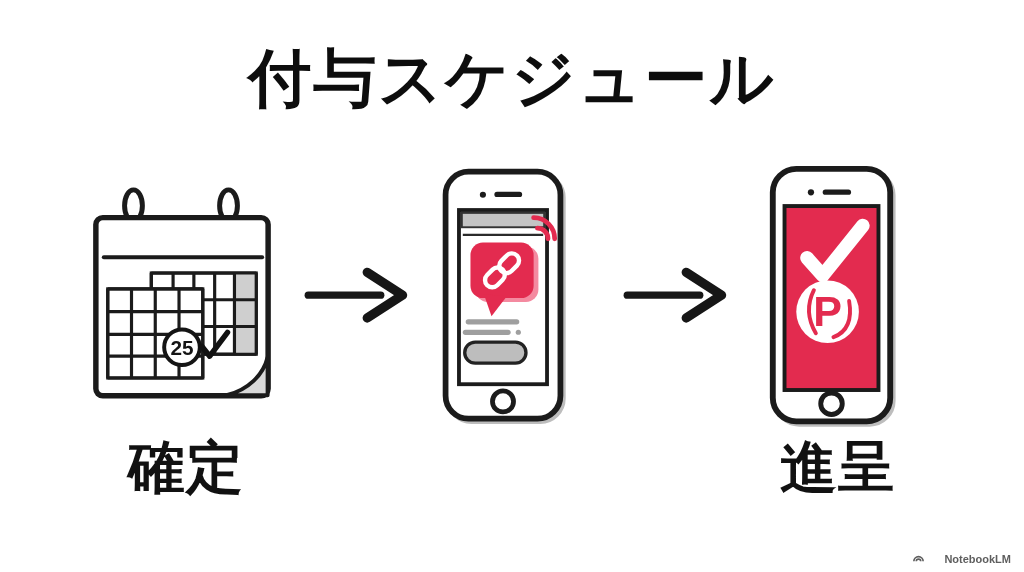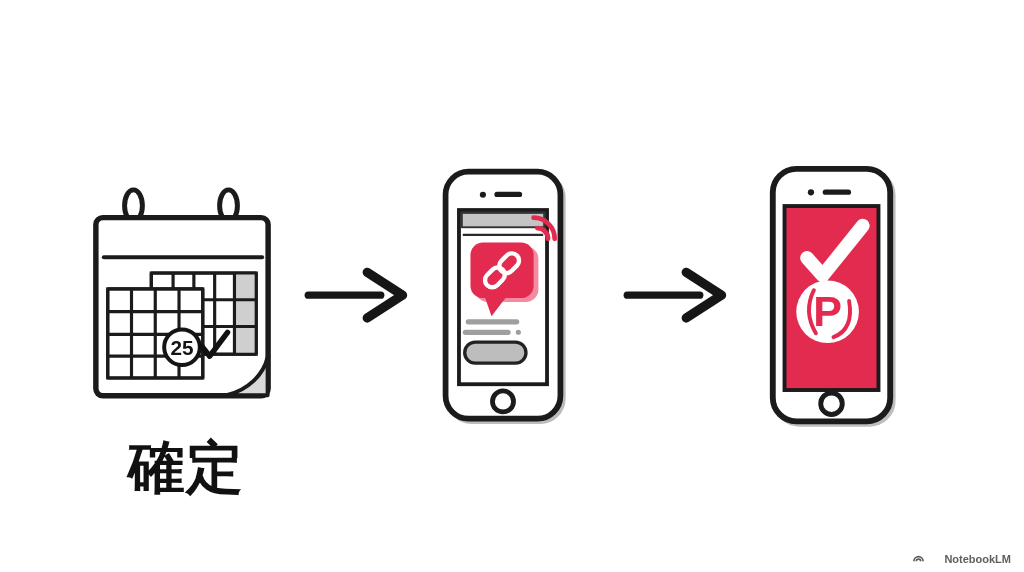--- a/index.html
+++ b/index.html
@@ -37,20 +37,21 @@
     display: flex; align-items: center; gap: 19px;
     color: #5e5e5e; font-size: 11px; font-weight: 600;
   }
   svg { display: block; }
 </style>
 </head>
 <body>
 
 <div class="stage">
 
+  <div class="title">付与スケジュール</div>
 
   <svg class="icon-abs cal-icon" viewBox="0 0 200 230">
 
     <ellipse cx="52" cy="28" rx="9" ry="16" fill="#ffffff" stroke="#1b1b1b" stroke-width="5"></ellipse>
     <ellipse cx="148" cy="28" rx="9" ry="16" fill="#ffffff" stroke="#1b1b1b" stroke-width="5"></ellipse>
 
     <rect x="14" y="40" width="174" height="180" rx="7" fill="#ffffff" stroke="#1b1b1b" stroke-width="5.5"></rect>
     <line x1="22" y1="80" x2="182" y2="80" stroke="#1b1b1b" stroke-width="4" stroke-linecap="round"></line>
 
     <g stroke="#1b1b1b" stroke-width="3.2">
@@ -142,20 +143,21 @@
       <path d="M52 130 Q41 152 54 174"></path>
       <path d="M72 178 Q93 170 88 141"></path>
     </g>
     <text x="66" y="167" text-anchor="middle" font-size="44" font-weight="900" fill="#e32b4f" font-family="Liberation Sans, DejaVu Sans, sans-serif">P</text>
 
     <path d="M45 97 L61 115 L102 64" fill="none" stroke="#ffffff" stroke-width="14" stroke-linecap="round" stroke-linejoin="round"></path>
     <circle cx="70" cy="246" r="11" fill="#ffffff" stroke="#1b1b1b" stroke-width="5"></circle>
   </svg>
 
   <div class="step-label label-1">確定</div>
+  <div class="step-label label-3">進呈</div>
 
   <div class="watermark">
     <svg width="13" height="13" viewBox="0 0 14 14">
       <path d="M2 10 A5 5 0 0 1 12 10" fill="none" stroke="#5e5e5e" stroke-width="1.8"></path>
       <path d="M4.6 10 A2.4 2.4 0 0 1 9.4 10" fill="none" stroke="#5e5e5e" stroke-width="1.8"></path>
     </svg>
     <span>NotebookLM</span>
   </div>
 
 </div>

